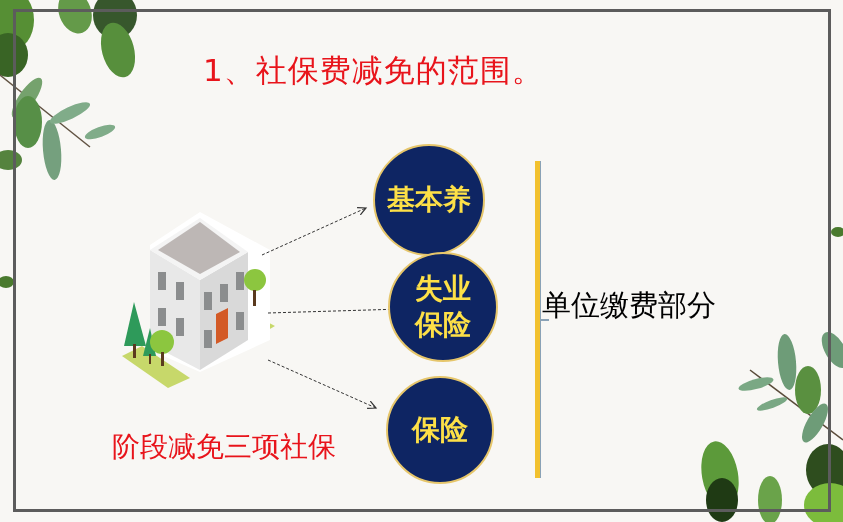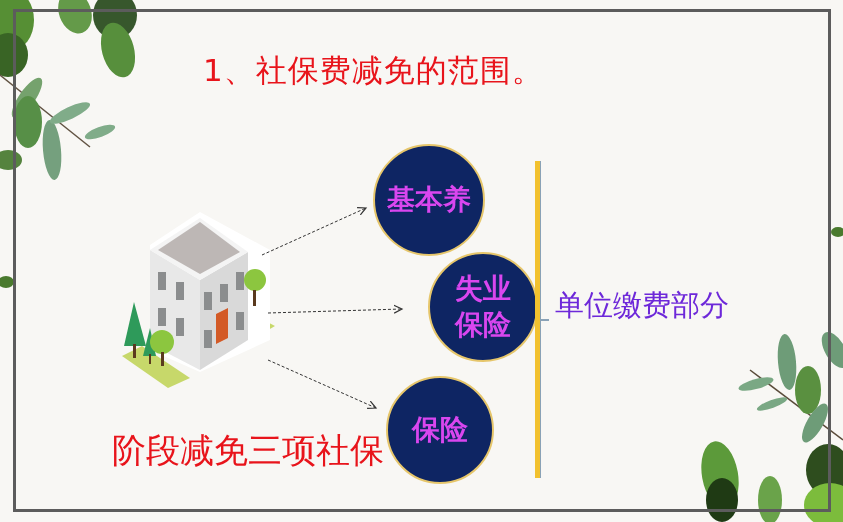--- a/index.html
+++ b/index.html
@@ -2,30 +2,30 @@
 <html><head>
 <meta charset="utf-8">
 <style>
   html, body { margin:0; padding:0; }
   body { width:843px; height:522px; background:#f8f7f4; position:relative; overflow:hidden;
          font-family:"DejaVu Sans","Liberation Sans",sans-serif; }
   .frame { position:absolute; left:13px; top:9px; width:812px; height:497px;
            border:3px solid #5c5c5c; box-sizing:content-box; }
   .title { position:absolute; left:203px; top:50px; font-size:31px; color:#e8141b; letter-spacing:1px; white-space:nowrap;text-align:right; }
   .circle { position:absolute; border-radius:50%; background:#0e2563; border:2px solid #e6c66b;
-            color:#d946ef; display:flex; flex-direction:column; align-items:center; justify-content:center;
+            color:#fde047; display:flex; flex-direction:column; align-items:center; justify-content:center;
             font-weight:bold; font-size:28px; line-height:36px; box-sizing:border-box; }
   .c1 { left:373px; top:144px; width:112px; height:112px; }
-  .c2 { left:428px; top:252px; width:110px; height:110px;align-items:center; }
+  .c2 { left:388px; top:252px; width:110px; height:110px;align-items:center; }
   .c3 { left:386px; top:376px; width:108px; height:108px; }
   .bar { position:absolute; left:535px; top:161px; width:5px; height:317px; background:#f2c12e;
          border-right:1px solid #8aa2b6; }
   .tick { position:absolute; left:541px; top:319px; width:8px; height:2px; background:#8aa2b6; }
-  .unit-label { position:absolute; left:555px; top:286px; font-size:29px; color:#6d28d9; white-space:nowrap; }
-  .stage-label { position:absolute; left:112px; top:428px; font-size:34px; color:#e8141b; white-space:nowrap; }
+  .unit-label { position:absolute; left:542px; top:286px; font-size:29px; color:#000000; white-space:nowrap; }
+  .stage-label { position:absolute; left:112px; top:428px; font-size:28px; color:#e8141b; white-space:nowrap; }
   svg.abs { position:absolute; left:0; top:0; }
 </style>
 </head>
 <body>
 
 <svg class="abs" width="843" height="522">
 
   <g opacity="0.95">
     <ellipse cx="12" cy="20" rx="22" ry="30" fill="#4e8a2a"></ellipse>
     <ellipse cx="8" cy="55" rx="20" ry="22" fill="#2f5d1a"></ellipse>

